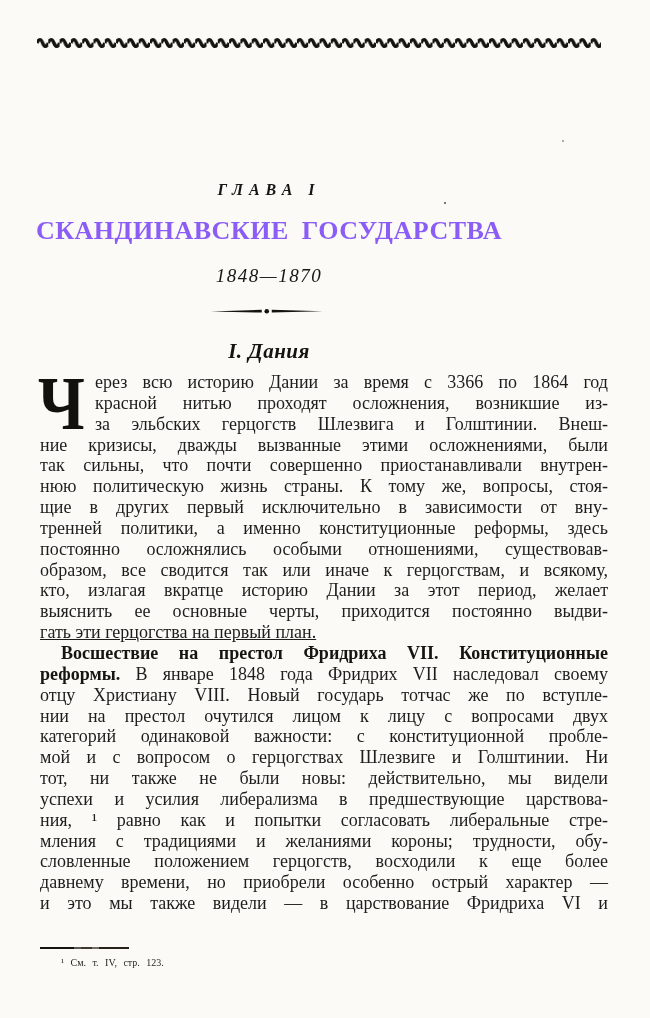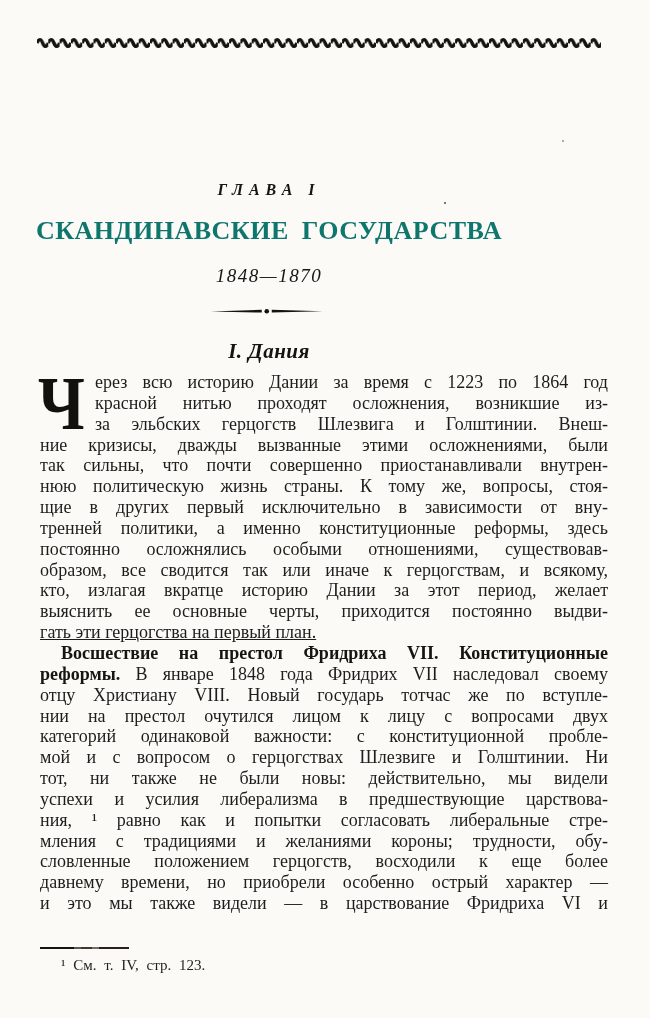--- a/index.html
+++ b/index.html
@@ -17,21 +17,21 @@
   .chapter {
     position: absolute; top: 181px; left: 0; right: 0;
     text-align: center;
     font-size: 16px; font-weight: bold; font-style: italic;
     letter-spacing: 6px; color: #171614;
   }
   .title {
     position: absolute; top: 216px; left: 0; right: 0;
     text-align: center;
     font-size: 26px; font-weight: bold;
-    letter-spacing: 0.5px; color: #0f766e;
+    letter-spacing: 0.5px; color: #8b5cf6;
     word-spacing: 6px;
   }
   .years {
     position: absolute; top: 265px; left: 0; right: 0;
     text-align: center;
     font-size: 19px; font-weight: normal; font-style: italic;
     letter-spacing: 1.5px; color: #171614;
   }
   .divider { position: absolute; top: 307px; left: 50%; transform: translateX(-52%); }
 
@@ -62,21 +62,21 @@
     transform-origin: 0 50%;
   }
 
   .fnsep {
     position: absolute; left: 40px; top: 947px;
     width: 89px; height: 2px;
     background: linear-gradient(90deg, #14130f 0 38%, #5a584f 38% 46%, #3a382f 46% 58%, #73705f 58% 66%, #23211a 66% 100%);
   }
   .footnote {
     position: absolute; left: 61px; top: 957px;
-    font-size: 15px; color: #201f1c;
+    font-size: 10px; color: #201f1c;
     word-spacing: 4px;
   }
 
   .speck { position: absolute; border-radius: 50%; background: #4a4941; }
   .speck-1 { left: 444px; top: 202px; width: 2px; height: 2px; }
   .speck-2 { left: 562px; top: 140px; width: 2px; height: 2px; opacity: .6; }
 </style>
 </head>
 <body>
 
@@ -103,21 +103,21 @@
     <polygon points="112,4.2 61,2.8 61,5.6" fill="#14130f"></polygon>
     <circle cx="56" cy="4.2" r="2.3" fill="#14130f"></circle>
   </svg>
 
   <h2 class="section">I. Дания</h2>
 
   <div class="bodytext">
 
     <div class="para">
       <span class="dropcap">Ч</span>
-      <div class="ln">ерез всю историю Дании за время с 1223 по 1864 год</div>
+      <div class="ln">ерез всю историю Дании за время с 3366 по 1864 год</div>
       <div class="ln">красной нитью проходят осложнения, возникшие из-</div>
       <div class="ln">за эльбских герцогств Шлезвига и Голштинии. Внеш-</div>
       <div class="ln">ние кризисы, дважды вызванные этими осложнениями, были</div>
       <div class="ln">так сильны, что почти совершенно приостанавливали внутрен-</div>
       <div class="ln">нюю политическую жизнь страны. К тому же, вопросы, стоя-</div>
       <div class="ln">щие в других первый исключительно в зависимости от вну-</div>
       <div class="ln">тренней политики, а именно конституционные реформы, здесь</div>
       <div class="ln">постоянно осложнялись особыми отношениями, существовав-</div>
       <div class="ln">образом, все сводится так или иначе к герцогствам, и всякому,</div>
       <div class="ln">кто, излагая вкратце историю Дании за этот период, желает</div>

